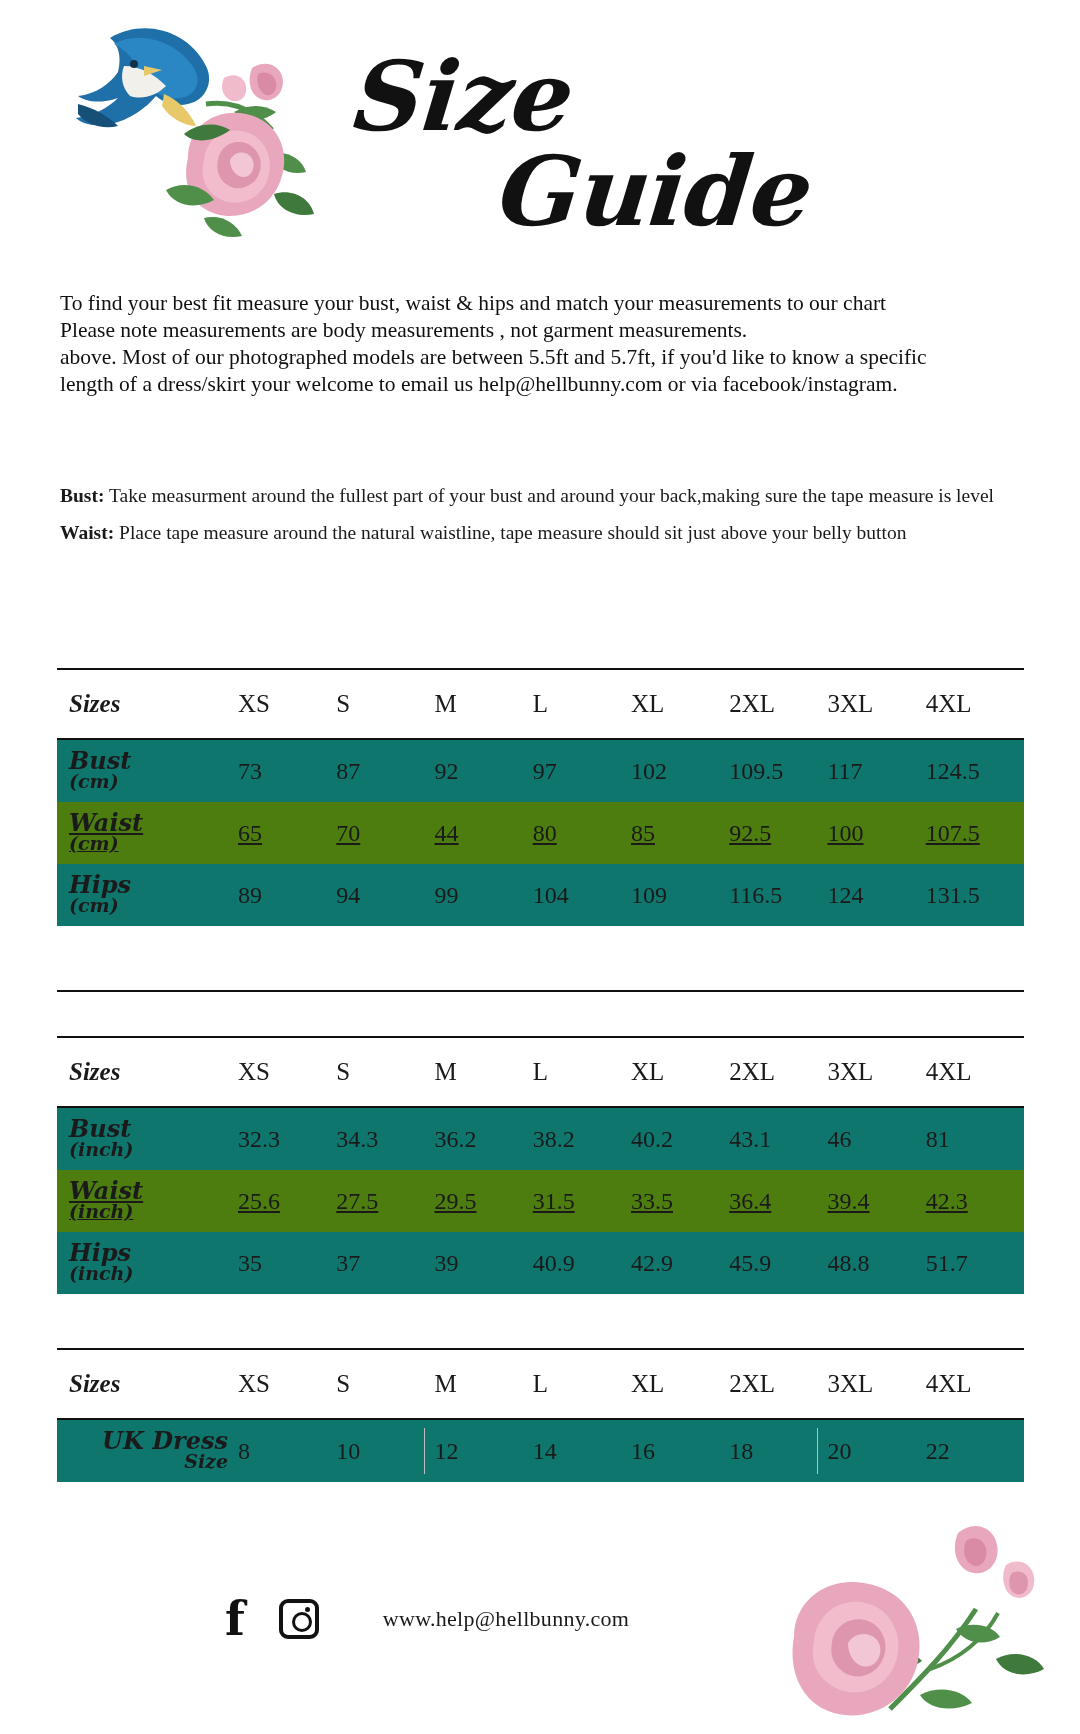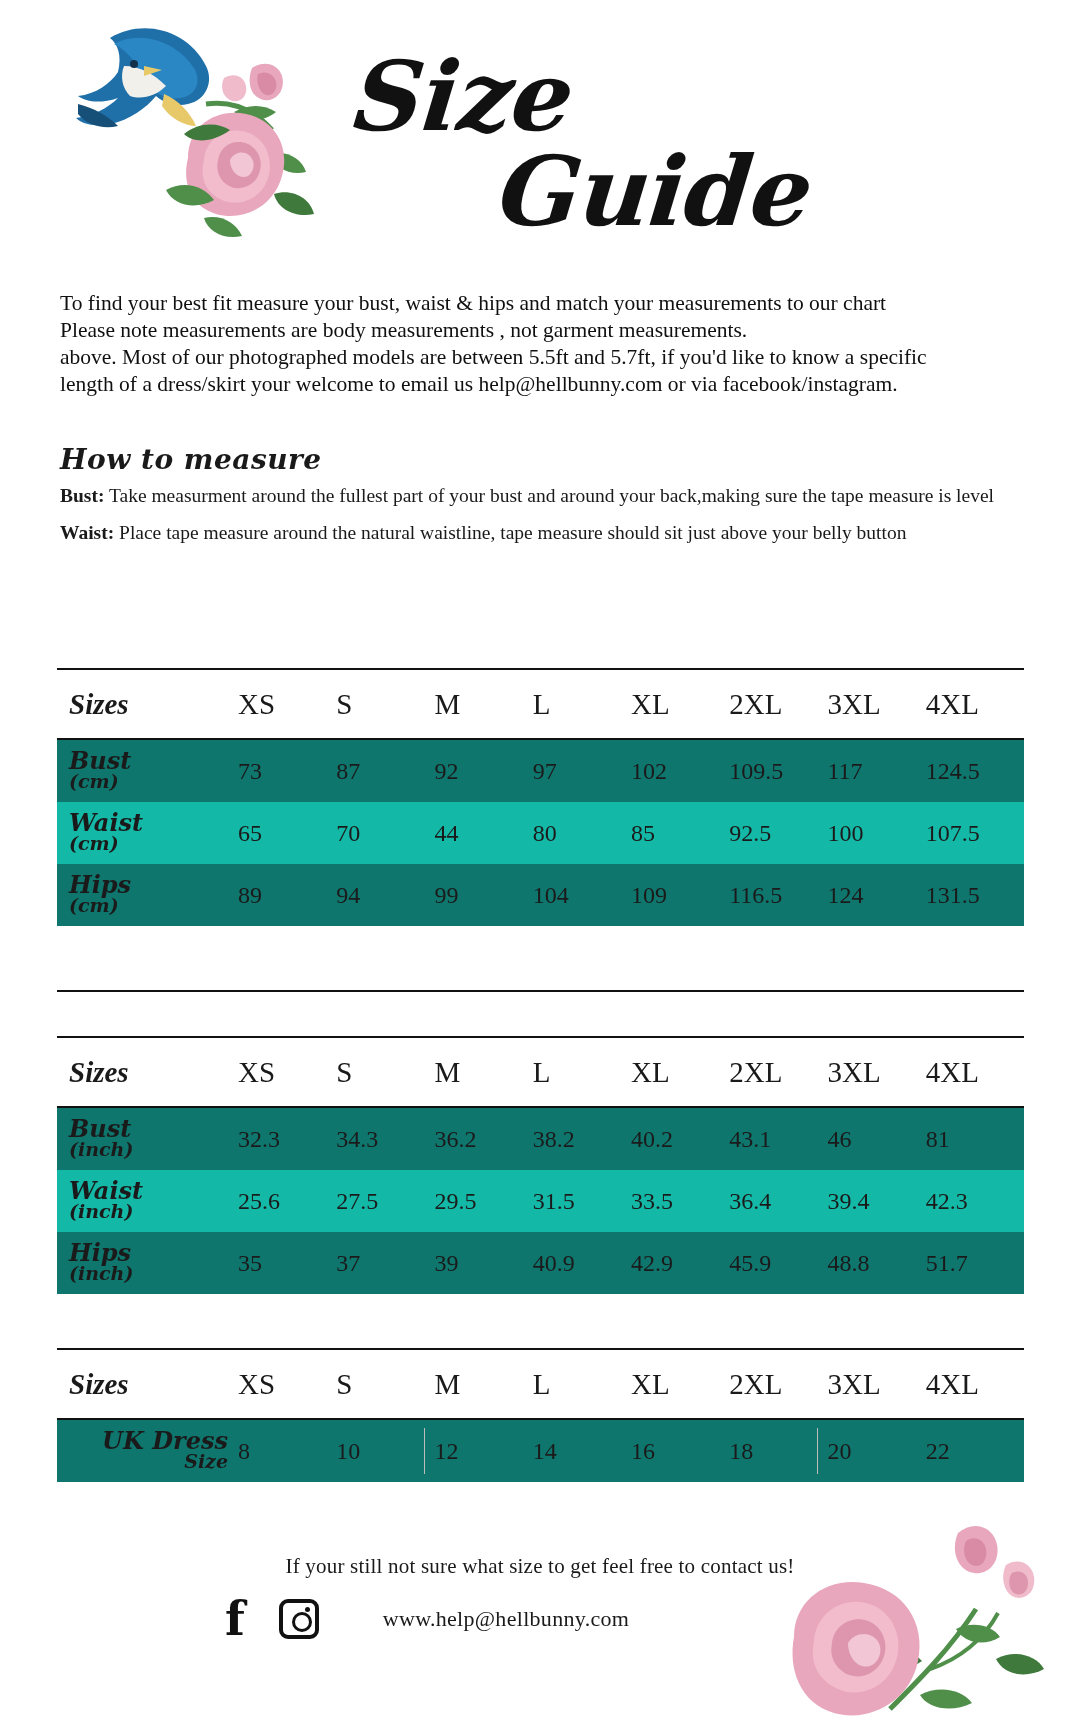--- a/index.html
+++ b/index.html
@@ -109,37 +109,37 @@
     padding: 0;
     margin: 0;
     text-align: left;
     vertical-align: middle;
   }
   .rule-top td {
     border-top: 2px solid #111;
   }
   .hdr-row td {
     height: 68px;
-    font-size: 29px;
+    font-size: 25px;
     font-family: "Liberation Serif", serif;
     border-bottom: 2px solid #111;
   }
   .hdr-label {
     font-family: "DejaVu Serif", serif;
     font-style: italic;
     font-weight: bold;
     font-size: 32px;
     padding-left: 12px !important;
   }
   .data-row td {
     height: 62px;
     font-size: 24px;
   }
   .row-shade { background: #0f766e; }
-  .row-plain { background: #14b8a6; }
+  .row-plain { background: #4d7c0f; text-decoration: underline; }
   .row-label {
     font-family: "DejaVu Serif", serif;
     font-style: italic;
     font-weight: bold;
     font-size: 25px;
     line-height: 23px;
     padding-left: 12px !important;
   }
   .row-label .sub {
     display: block;
@@ -280,21 +280,20 @@
     </div>
   </div>
 
   <div class="intro">
     <div>To find your best fit measure your bust, waist &amp; hips and match your measurements to our chart</div>
     <div>Please note measurements are body measurements , not garment measurements.</div>
     <div>above. Most of our photographed models are between 5.5ft and 5.7ft, if you'd like to know a specific</div>
     <div>length of a dress/skirt your welcome to email us help@hellbunny.com or via facebook/instagram.</div>
   </div>
 
-  <div class="howto-title">How to measure</div>
   <div class="measure-block">
     <div class="measure-row">
       <b>Bust:</b><span> Take measurment around the fullest part of your bust and around your back,making sure the tape measure is level</span>
     </div>
     <div class="measure-row">
       <b>Waist:</b><span> Place tape measure around the natural waistline, tape measure should sit just above your belly button</span>
     </div>
   </div>
 
   <div class="table-wrap" style="top:668px;">
@@ -477,21 +476,20 @@
         <td class="cell-val">14</td>
         <td class="cell-val">16</td>
         <td class="cell-val">18</td>
         <td class="cell-val uk-sep">20</td>
         <td class="cell-val">22</td>
       </tr>
     </tbody>
       </table>
   </div>
 
-  <div class="footer-text">If your still not sure what size to get feel free to contact us!</div>
 
   <div class="social-row">
     <div class="fb-icon">f</div>
     <div class="ig-icon"></div>
     <div class="email-text">www.help@hellbunny.com</div>
   </div>
 
   <svg class="rose-bottom" viewBox="0 0 280 215">
 
     <path d="M120 200 C150 170 180 140 206 100" stroke="#4f8f4a" stroke-width="5" fill="none"></path>

